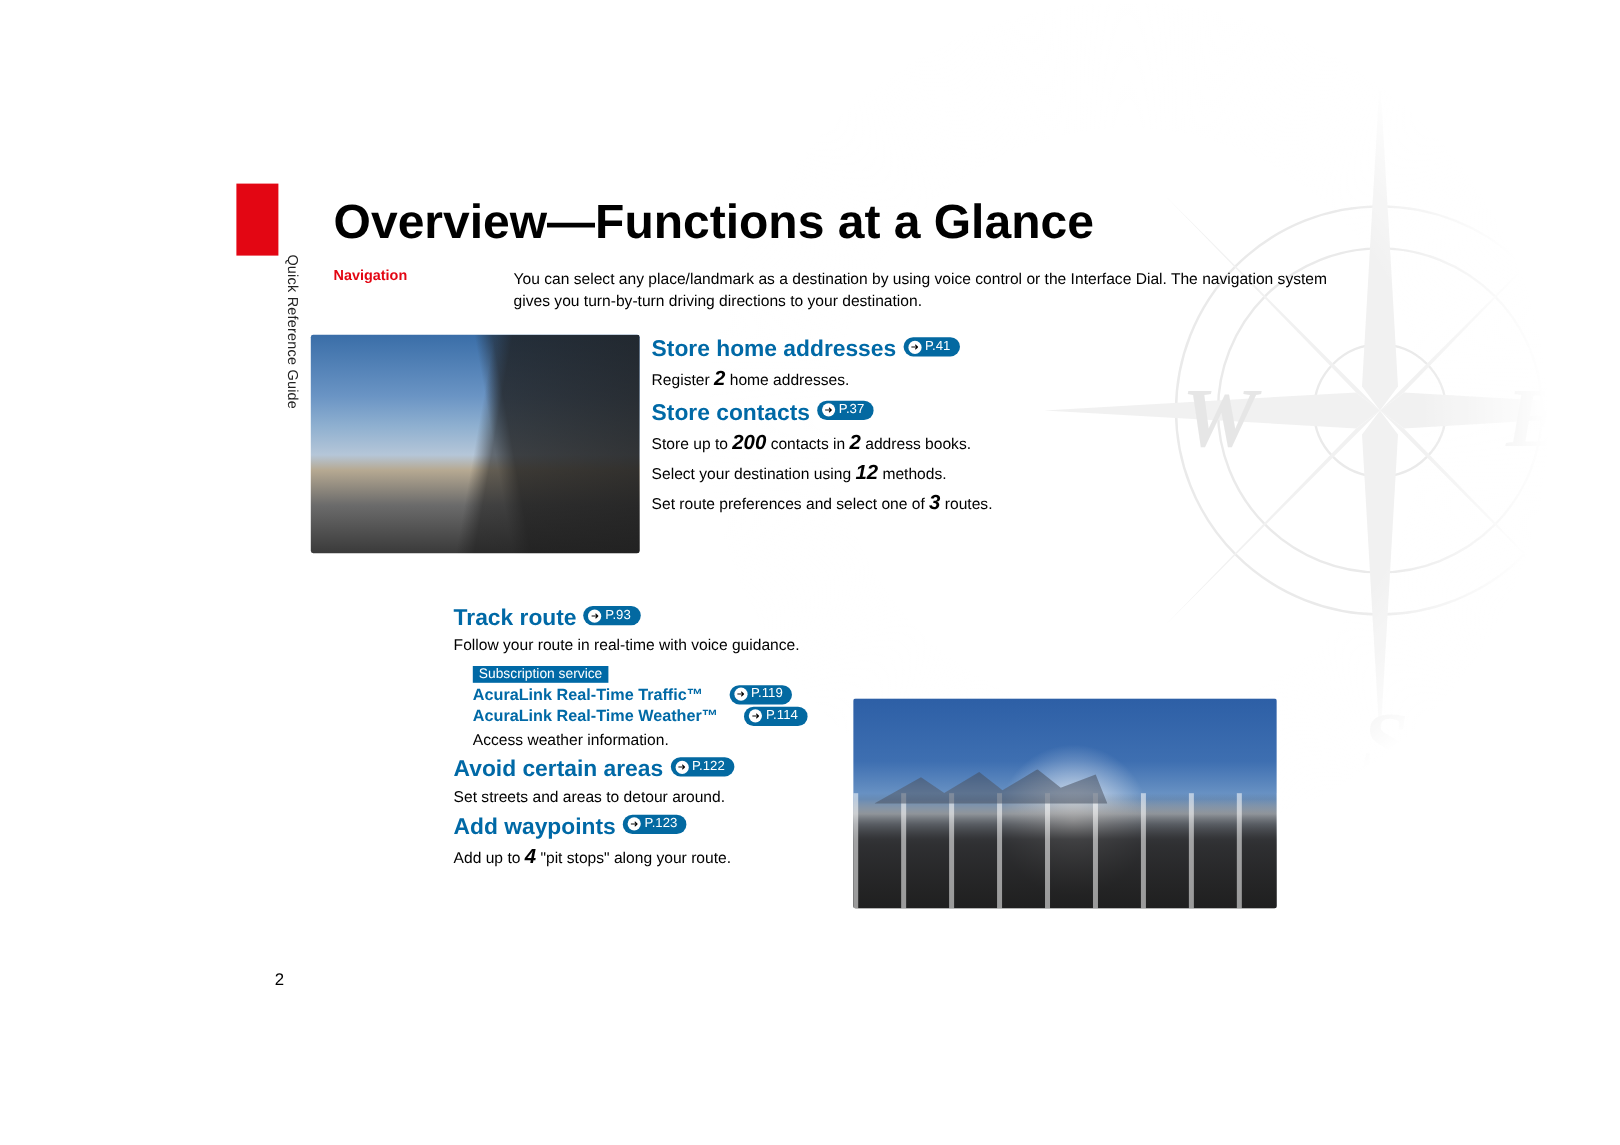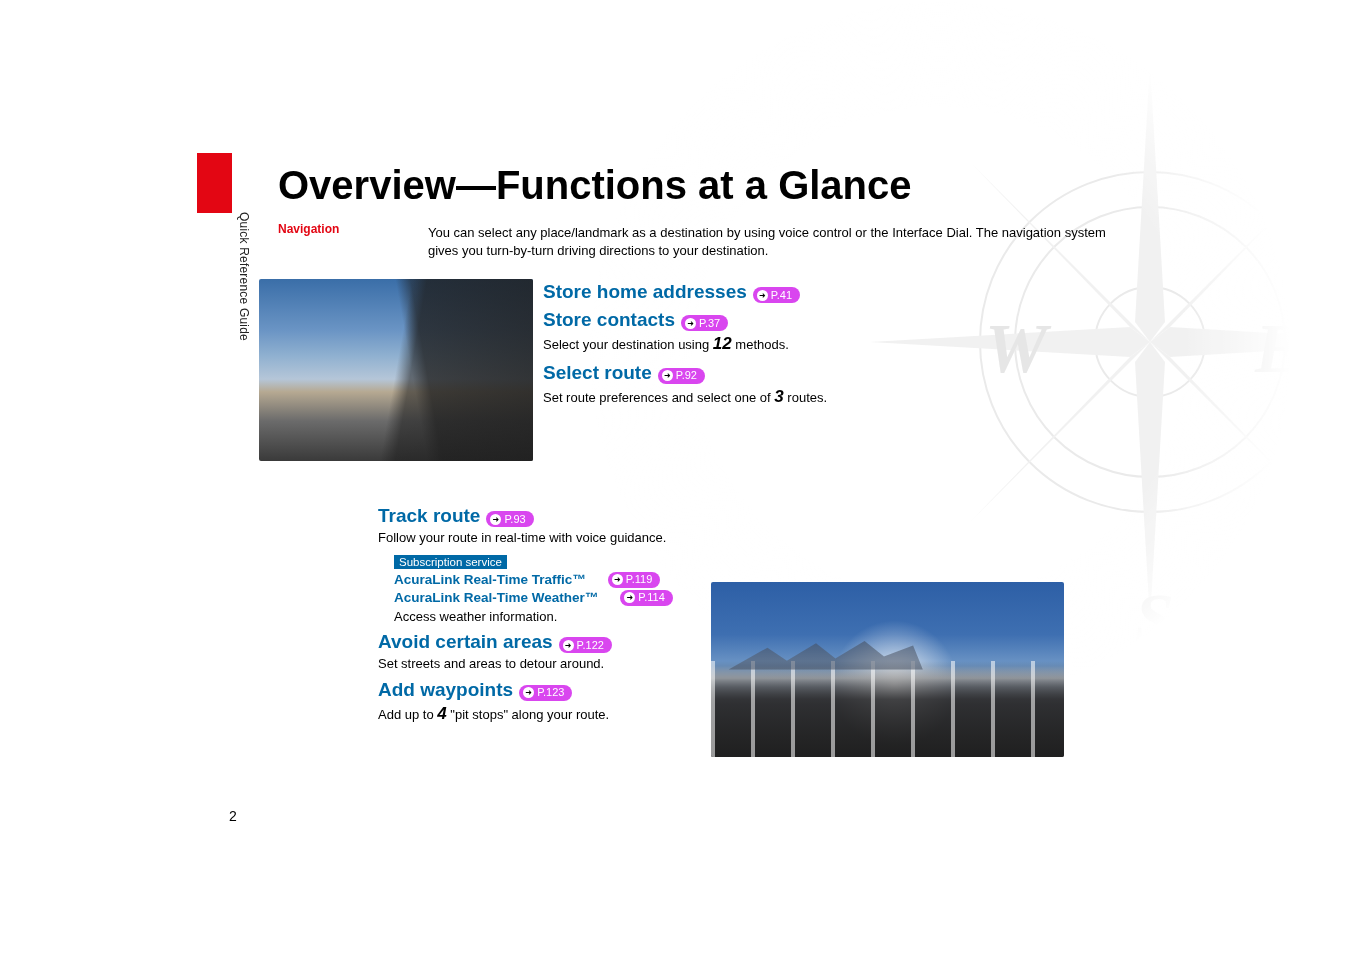--- a/index.html
+++ b/index.html
@@ -118,21 +118,21 @@
 
   .block {
     position: absolute;
     width: 600px;
   }
   .blue-head {
     font-size: 19px;
     font-weight: 700;
     color: #0069a6;
     display: flex;
-    align-items: flex-end;
+    align-items: flex-start;
     gap: 6px;
     flex-wrap: wrap;
   }
   .blue-sub {
     font-size: 13.5px;
     font-weight: 700;
     color: #0069a6;
     display: inline-flex;
     align-items: flex-start;
     gap: 22px;
@@ -144,21 +144,21 @@
     line-height: 1.35;
   }
   .desc .num {
     font-weight: 700;
     font-style: italic;
     font-size: 17px;
   }
   .pill {
     display: inline-flex;
     align-items: center;
-    background: #d946ef;
+    background: #0369a1;
     color: #fff;
     border-radius: 10px;
     font-size: 11px;
     font-weight: 400;
     padding: 1px 8px 1px 4px;
     height: 16px;
     line-height: 1;
   }
   .pill::before {
     content: "➜";
@@ -228,34 +228,36 @@
 <div class="intro-text">You can select any place/landmark as a destination by using voice control or the Interface Dial. The navigation system gives you turn-by-turn driving directions to your destination.</div>
 
 <div class="img-top"></div>
 <div class="img-bottom"></div>
 
 <div class="block" style="left:543px; top:281px;">
   <div class="blue-head">
     <span>Store home addresses</span>
     <span class="pill">P.41</span>
   </div>
+  <div class="desc">
+    <span>Register </span><span class="num">2</span><span> home addresses.</span>
+  </div>
 
   <div class="blue-head sect" style="margin-top:6px">
     <span>Store contacts</span>
     <span class="pill">P.37</span>
   </div>
+  <div class="desc">
+    <span>Store up to </span><span class="num">200</span><span> contacts in </span><span class="num">2</span><span> address books.</span>
+  </div>
 
   <div class="desc">
     <span>Select your destination using </span><span class="num">12</span><span> methods.</span>
   </div>
 
-  <div class="blue-head sect" style="margin-top:6px">
-    <span>Select route</span>
-    <span class="pill">P.92</span>
-  </div>
   <div class="desc">
     <span>Set route preferences and select one of </span><span class="num">3</span><span> routes.</span>
   </div>
 </div>
 
 <div class="block" style="left:378px; top:505px; width:520px;">
   <div class="blue-head">
     <span>Track route</span>
     <span class="pill">P.93</span>
   </div>

